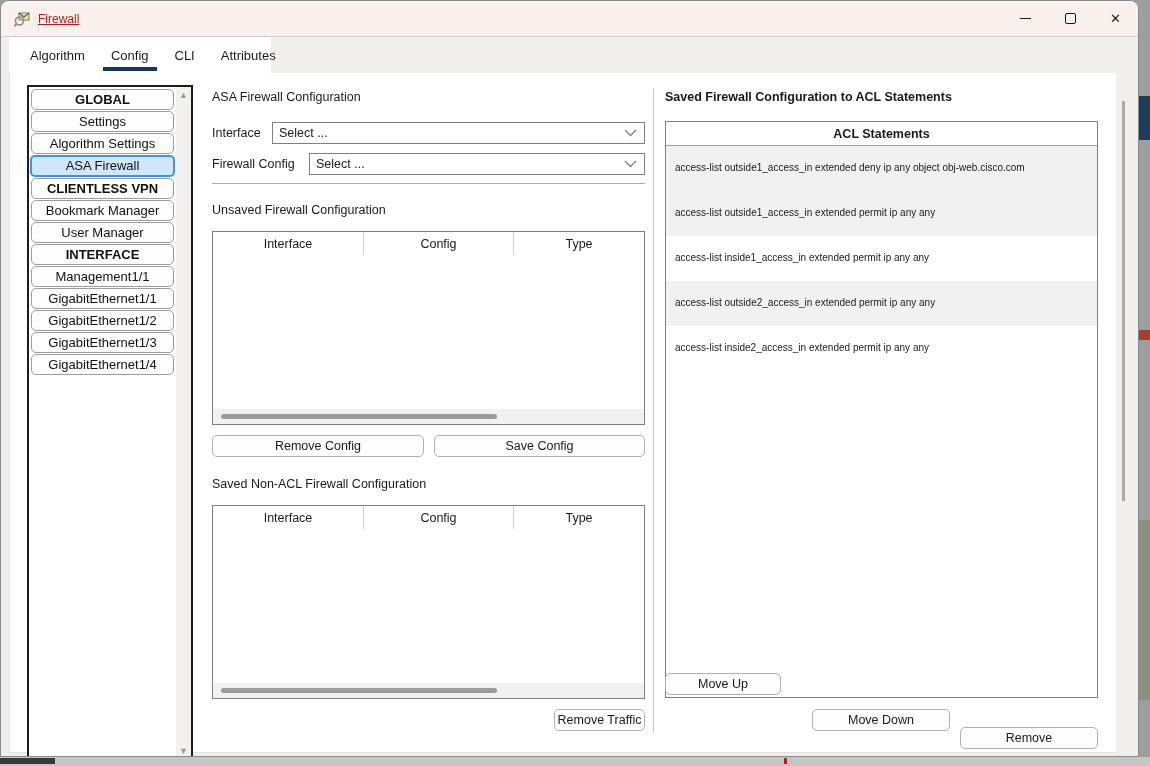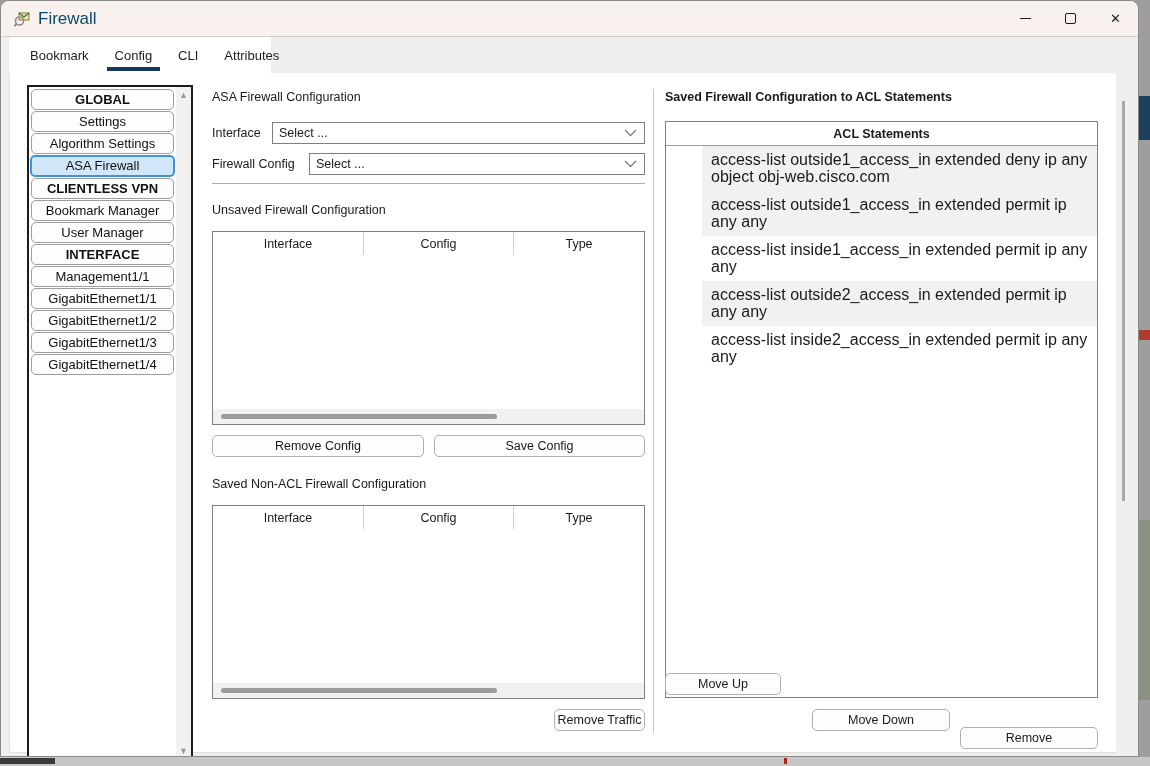--- a/index.html
+++ b/index.html
@@ -6,21 +6,21 @@
     font-family:"Liberation Sans",sans-serif;background:#9e9e9e;}
   .artifact{position:absolute;}
   
   .window{position:absolute;left:0;top:0;width:1137px;height:755px;
     background:#f0efed;border:1px solid #8a8a8a;border-radius:9px 9px 0 0;overflow:hidden;}
   
   .titlebar{position:absolute;left:0;top:0;right:0;height:35px;
     background:var(--titlebar-bg,#f8f1ed);border-bottom:1px solid #d5ccc7;
     display:flex;align-items:center;}
   .app-icon{margin-left:12px;width:18px;height:18px;display:flex;align-items:center;}
-  .win-title{margin-left:7px;font-size:17px;color:#0c4a6e;}
+  .win-title{margin-left:7px;font-size:12px;color:#b91c1c;text-decoration:underline;}
   .win-controls{position:absolute;right:0;top:0;height:35px;display:flex;}
   .win-btn{width:45px;height:35px;display:flex;align-items:center;justify-content:center;cursor:default;}
   .glyph-min{width:11px;height:1px;background:#1a1a1a;}
   .glyph-max{width:9px;height:9px;border:1px solid #1a1a1a;border-radius:2px;}
   .glyph-close{font-size:13px;color:#1a1a1a;line-height:1;}
   
   .tabrow{position:absolute;left:0;top:36px;right:0;height:36px;background:#f0efed;}
   .tab-strip{position:absolute;left:8px;top:0;height:36px;width:262px;background:#ffffff;
     display:flex;align-items:stretch;padding-left:8px;box-sizing:border-box;}
   .tab{position:relative;display:flex;align-items:center;padding:0 8px;margin:0 5px;
@@ -62,22 +62,22 @@
   .hscroll{height:15px;background:#f1f1f1;position:relative;}
   .hscroll .handle{position:absolute;left:8px;top:5px;width:276px;height:5px;background:#9b9b9b;border-radius:3px;}
   .btn{position:absolute;height:22px;box-sizing:border-box;border:1px solid #b0b0b0;border-radius:5px;
     background:#fdfdfd;font-size:12.5px;color:#1a1a1a;display:flex;align-items:center;justify-content:center;cursor:default;}
   .vdivider{position:absolute;left:643px;top:16px;width:1px;height:644px;background:#c4c4c4;}
   
   .acl-table{position:absolute;left:0;top:48px;width:433px;height:577px;border:1px solid #7f7f7f;
     box-sizing:border-box;background:#fff;overflow:hidden;}
   .acl-header{height:23px;border-bottom:1px solid #9d9d9d;display:flex;align-items:center;
     justify-content:center;font-weight:bold;font-size:12.5px;color:#1a1a1a;}
-  .acl-row{min-height:45px;box-sizing:border-box;padding:6px 9px;font-size:16px;color:#1a1a1a;
-    line-height:16.5px;display:flex;align-items:center;cursor:default;margin-left:36px;}
+  .acl-row{min-height:45px;box-sizing:border-box;padding:6px 9px;font-size:10px;color:#1a1a1a;
+    line-height:16.5px;display:flex;align-items:center;cursor:default;}
   .acl-row.shaded{background:var(--row-shade,#f1f1f1);}
   
   .vscroll-strip{position:absolute;right:0;top:36px;width:22px;bottom:0;background:#f0efed;}
   .vscroll-strip .vhandle{position:absolute;left:6px;top:64px;width:3px;height:400px;background:#a9a9a9;}
 </style>
 </head>
 <body>
 
 <div class="artifact" style="left:113px;top:0;width:16px;height:3px;background:#1a1a1a;"></div>
 <div class="artifact" style="left:186px;top:0;width:14px;height:3px;background:#1a1a1a;"></div>
@@ -108,21 +108,21 @@
           <span class="glyph-max"></span>
         </div>
       <div class="win-btn">
           <span class="glyph-close">✕</span>
         </div>
     </div>
   </div>
 
   <div class="tabrow">
     <div class="tab-strip">
-        <div class="tab">Bookmark</div>
+        <div class="tab">Algorithm</div>
         <div class="tab active">Config</div>
         <div class="tab">CLI</div>
         <div class="tab">Attributes</div>
       </div>
   </div>
 
   <div class="content">
 
     <div class="sidebar">
       <div class="side-list">

